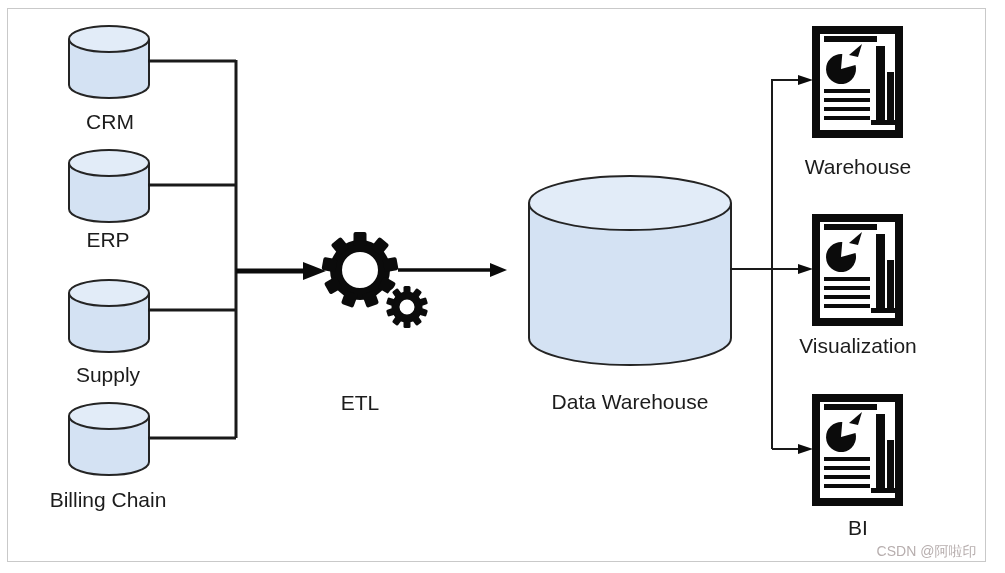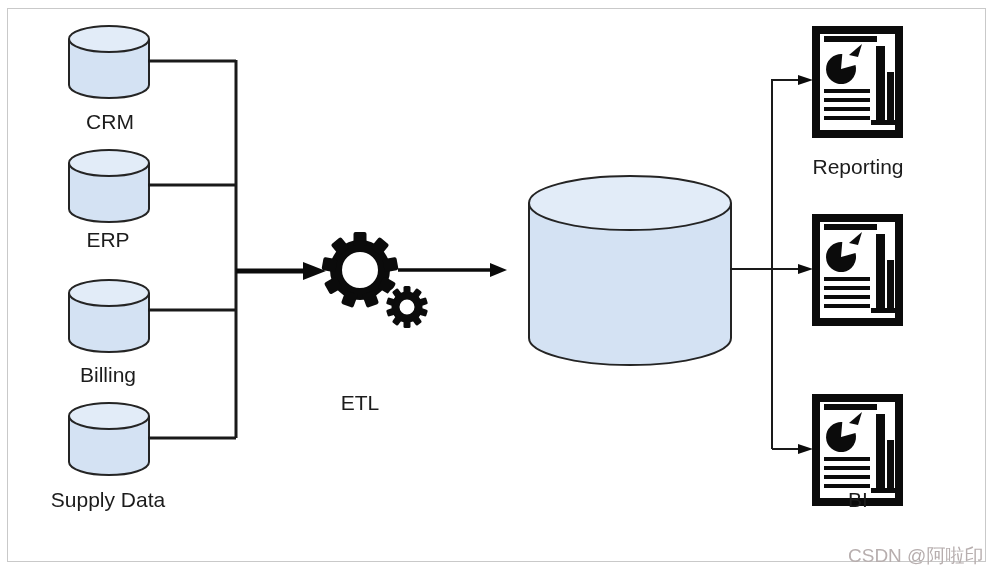--- a/index.html
+++ b/index.html
@@ -21,22 +21,22 @@
   .lbl{
     position:absolute;
     transform:translate(-50%,-50%);
     font-size:21px;
     color:#1c1c1c;
     white-space:nowrap;
   }
   .watermark{
     position:absolute;
     left:848px;top:543px;width:157px;
-    text-align:left;
-    font-size:19px;
+    text-align:center;
+    font-size:14px;
     color:#b7aeae;
     white-space:nowrap;
   }
 </style>
 </head>
 <body>
 
 <div class="canvas">
   <div class="frame"></div>
 
@@ -121,20 +121,22 @@
     <polygon points="798,264 798,274 813,269" fill="#0b0b0b"></polygon>
     <polygon points="798,444 798,454 813,449" fill="#0b0b0b"></polygon>
 
     <use href="#report-doc" x="812" y="26" width="91" height="112"></use>
     <use href="#report-doc" x="812" y="214" width="91" height="112"></use>
     <use href="#report-doc" x="812" y="394" width="91" height="112"></use>
   </svg>
 
   <div class="lbl" style="left:110px;top:122px">CRM</div>
   <div class="lbl" style="left:108px;top:240px">ERP</div>
-  <div class="lbl" style="left:108px;top:375px">Billing</div>
-  <div class="lbl" style="left:108px;top:500px">Supply Data</div>
+  <div class="lbl" style="left:108px;top:375px">Supply</div>
+  <div class="lbl" style="left:108px;top:500px">Billing Chain</div>
   <div class="lbl" style="left:360px;top:403px">ETL</div>
-  <div class="lbl" style="left:858px;top:167px">Reporting</div>
-  <div class="lbl" style="left:858px;top:500px">BI</div>
+  <div class="lbl" style="left:630px;top:402px">Data Warehouse</div>
+  <div class="lbl" style="left:858px;top:167px">Warehouse</div>
+  <div class="lbl" style="left:858px;top:346px">Visualization</div>
+  <div class="lbl" style="left:858px;top:528px">BI</div>
 
   <div class="watermark">CSDN @阿啦印</div>
 </div>
 
 </body></html>

